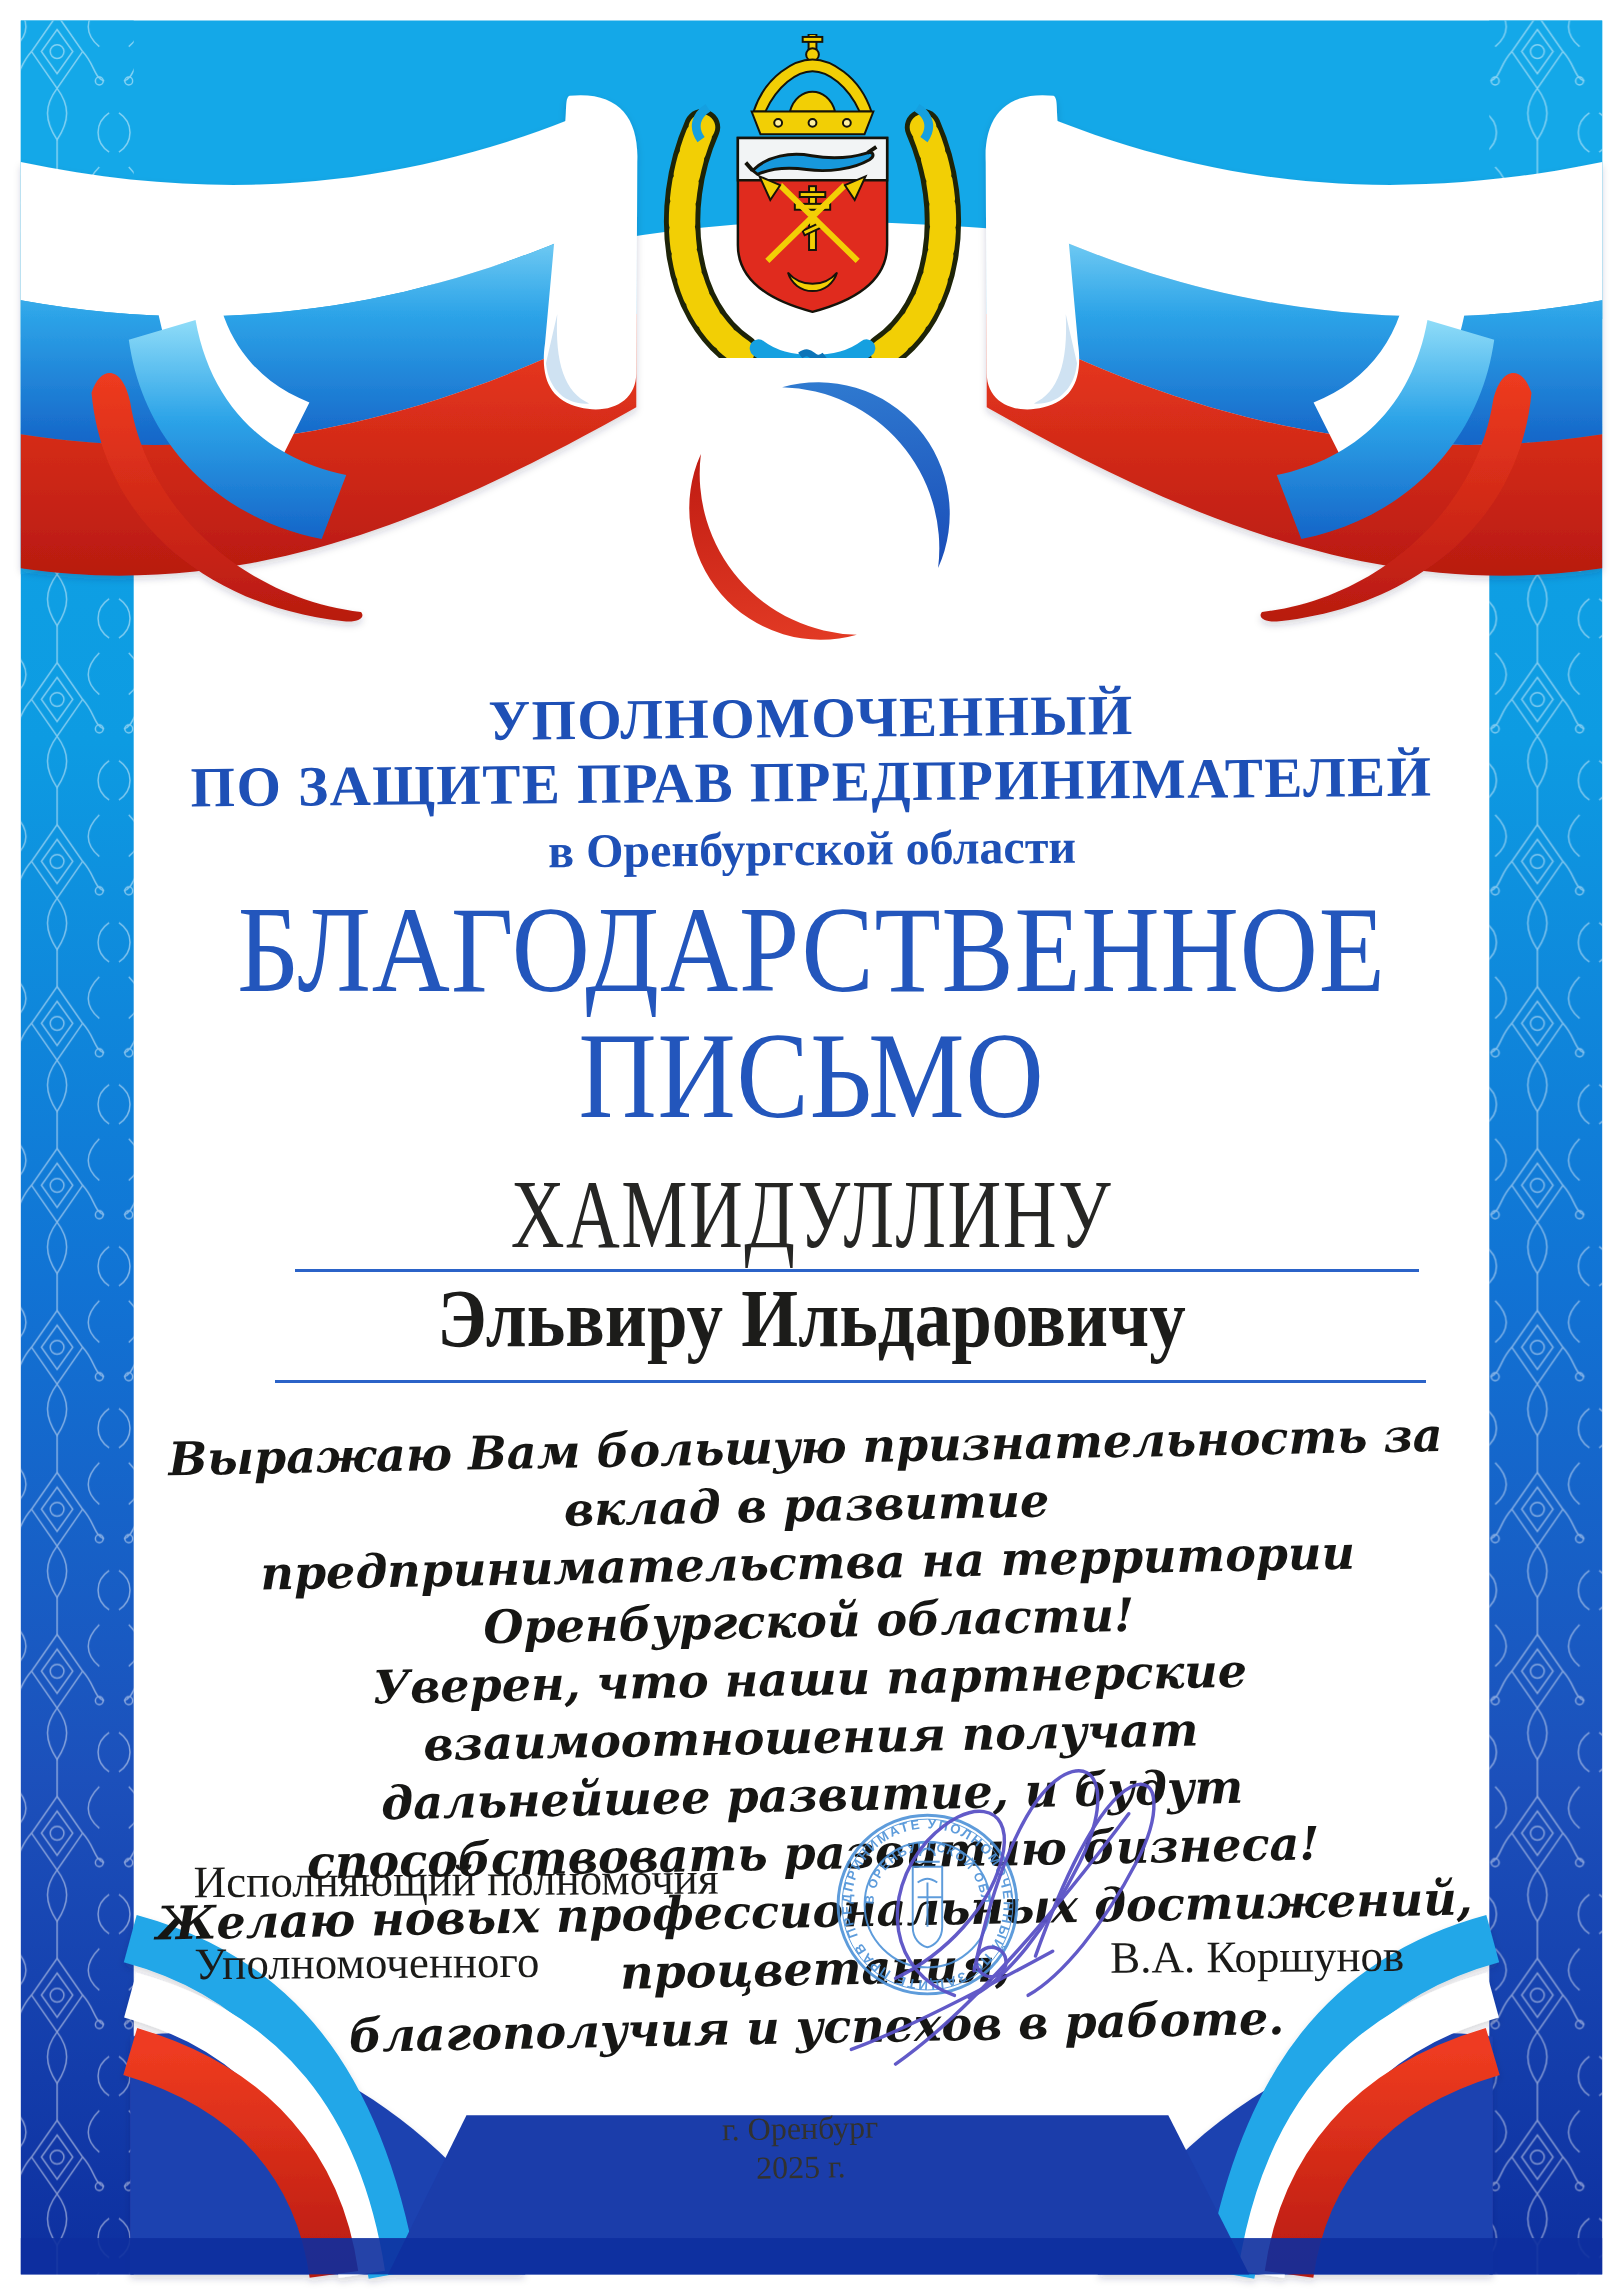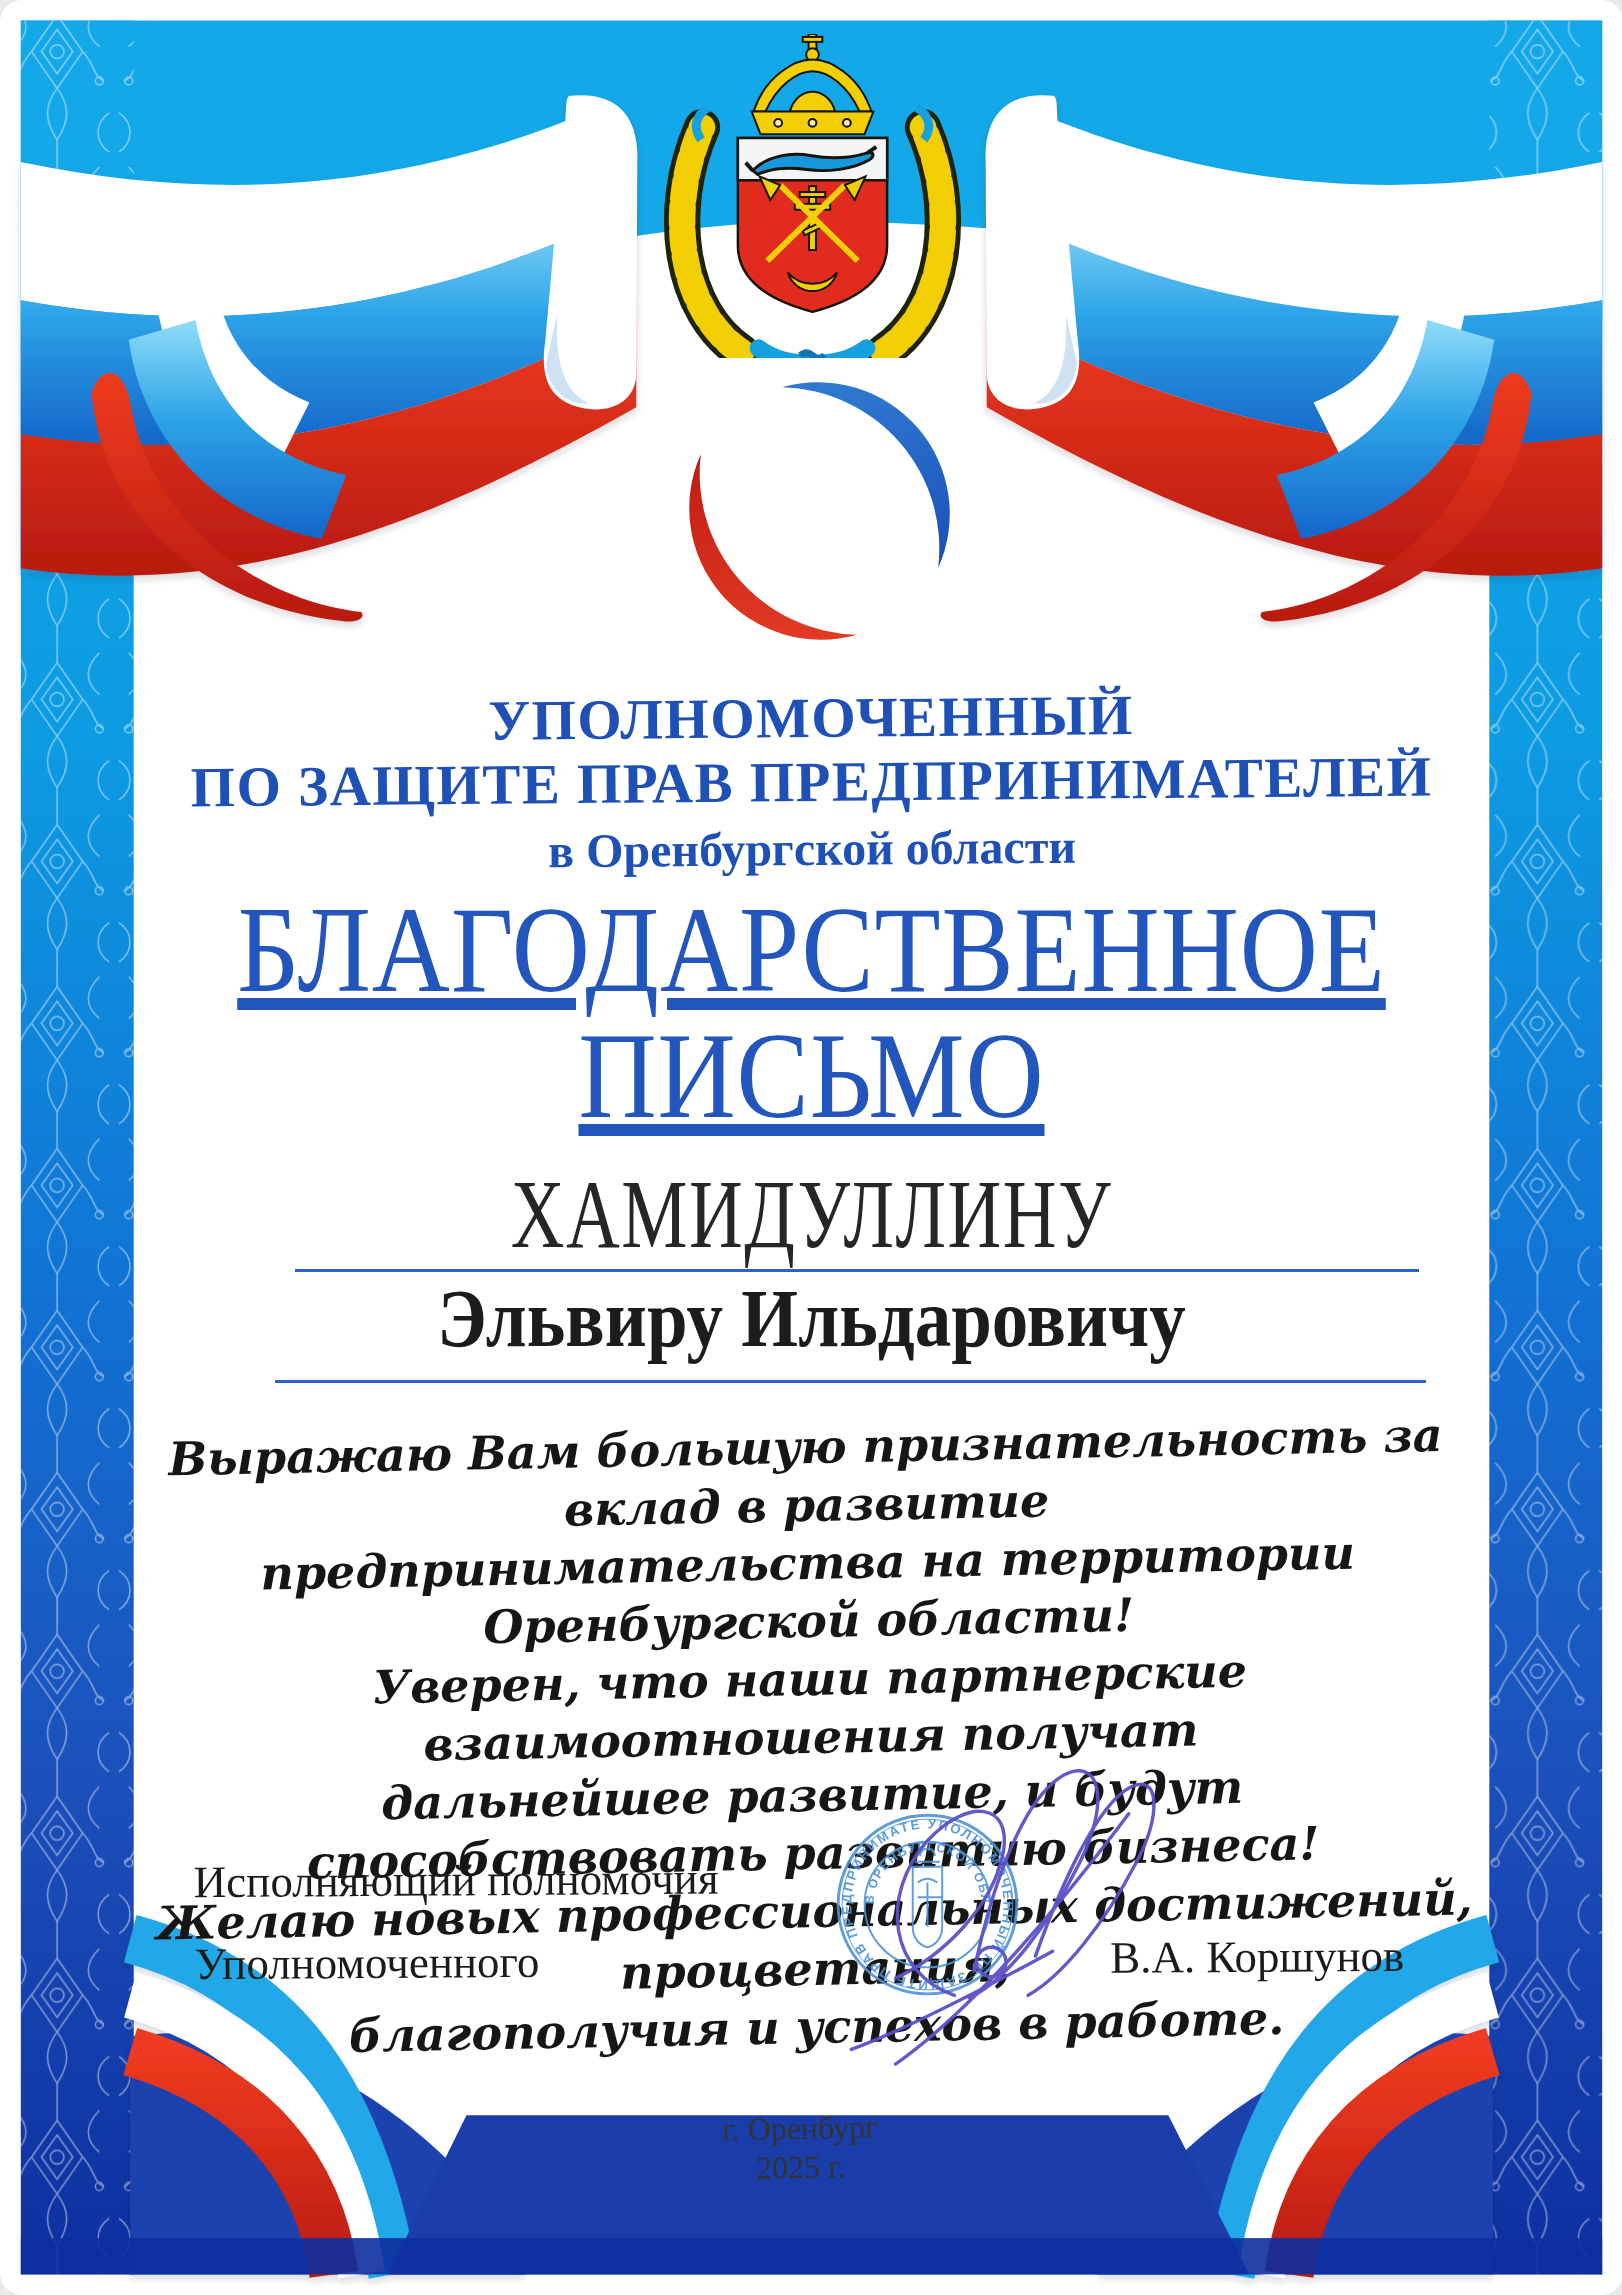--- a/index.html
+++ b/index.html
@@ -1,29 +1,29 @@
 <!DOCTYPE html>
 <html style="font-size:7.9px"><head>
 <meta charset="utf-8">
 <style>
   html,body{margin:0;padding:0;background:#e9e9e9;}
   .page{position:relative;width:1623px;height:2295px;background:#ffffff;overflow:hidden;
-        font-family:"Liberation Serif",serif;border-radius:22px;}
+        font-family:"Liberation Serif",serif;}
   .page svg{display:block;}
   .bg{position:absolute;left:0;top:0;}
   .coa{position:absolute;left:643px;top:34px;}
   .logo{position:absolute;left:677px;top:371px;}
   .stampsig{position:absolute;left:763px;top:1735px;}
 
   .header{position:absolute;left:149px;top:686px;width:1325px;text-align:center;
           color:#1e50b6;font-weight:bold;transform:rotate(-0.5deg);}
   .header .h12{font-size:57px;letter-spacing:1.5px;line-height:64px;}
   .header .h3{font-size:48px;margin-top:6.9px;}
 
-  .title{position:absolute;left:149px;top:890px;width:1325px;text-align:center;color:#2356bc;text-decoration:underline;}
+  .title{position:absolute;left:149px;top:890px;width:1325px;text-align:center;color:#2356bc;}
   .title .t{font-size:123px;line-height:120px;transform:scaleX(.88);transform-origin:center;
             letter-spacing:1px;white-space:nowrap;}
   .title .t2{margin-top:5.9px;}
 
   .surname{position:absolute;left:149px;top:1164px;width:1325px;text-align:center;color:#262624;
            font-size:98px;line-height:101px;transform:scaleX(.76);transform-origin:center;
            letter-spacing:2px;white-space:nowrap;}
   .given{position:absolute;left:149px;top:1274px;width:1325px;text-align:center;color:#1c1c1a;
          font-weight:bold;font-size:83px;line-height:88px;transform:scaleX(.88);
          transform-origin:center;white-space:nowrap;}

